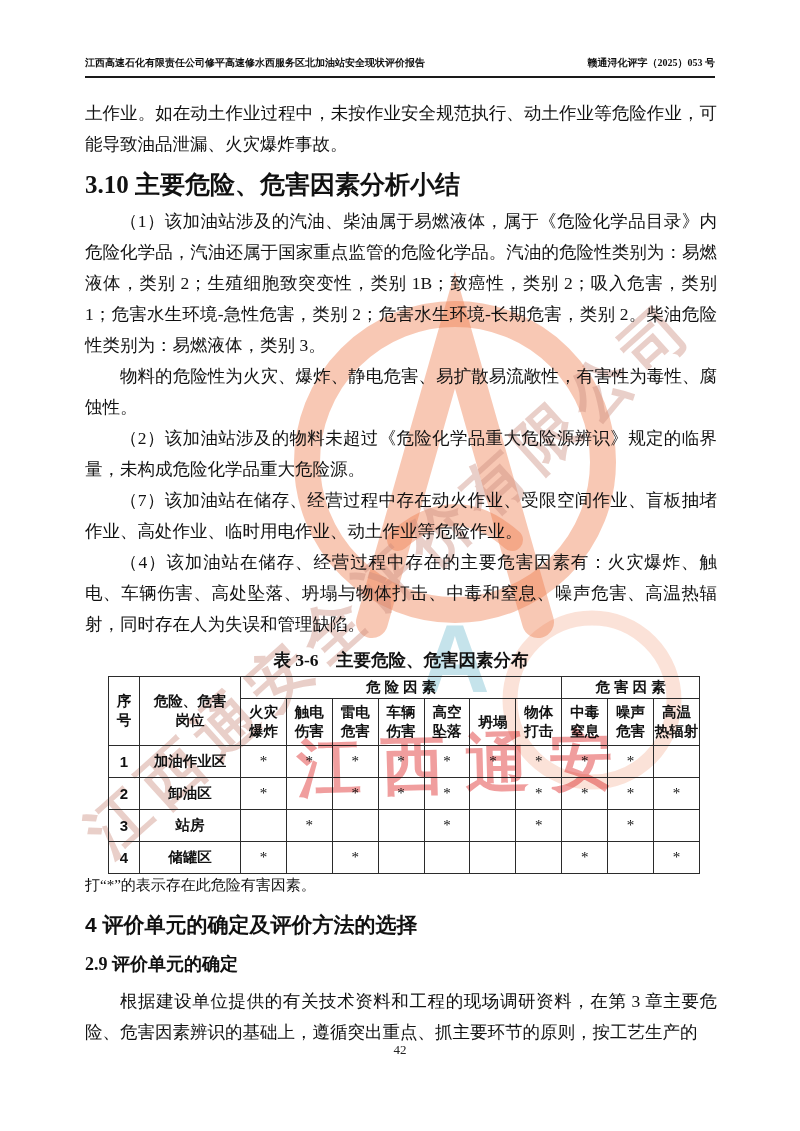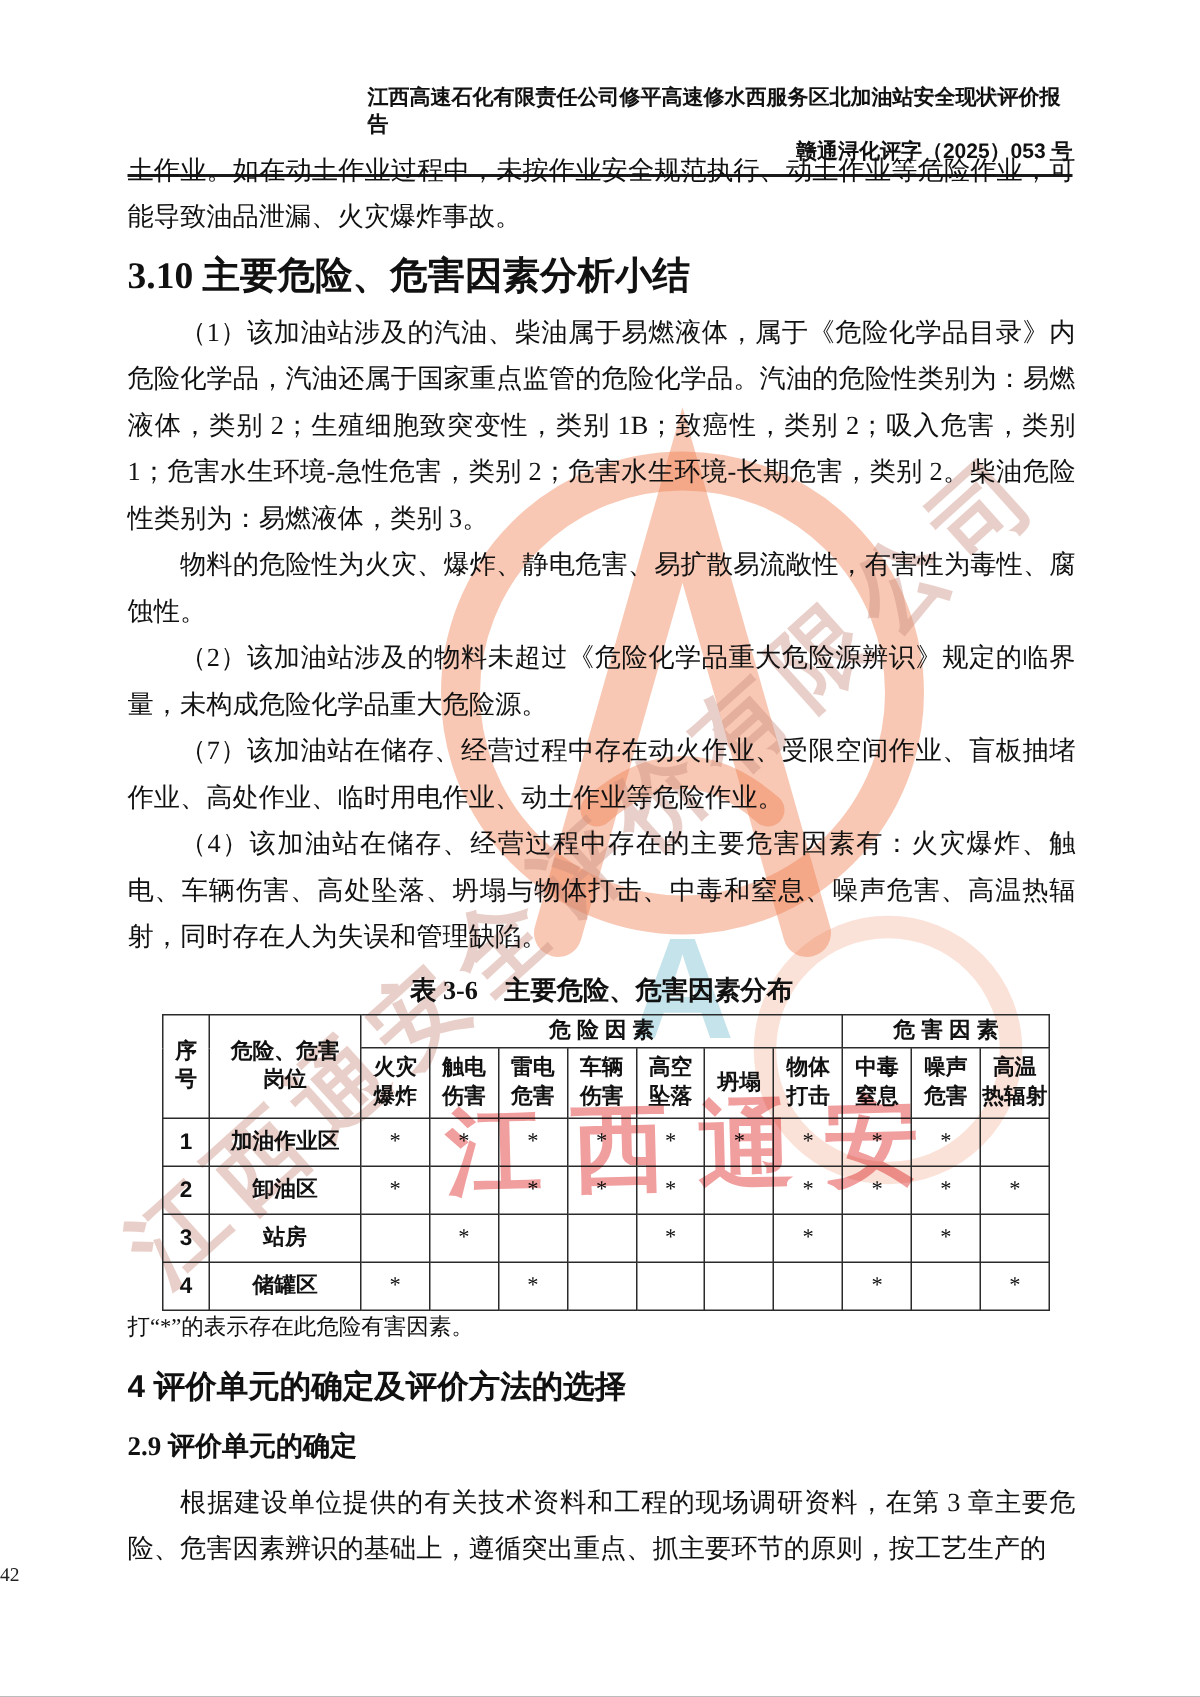--- a/index.html
+++ b/index.html
@@ -9,25 +9,24 @@
     margin:0 auto;
     background:#ffffff;
     overflow:hidden;
     font-family:"Liberation Serif", serif;
     color:#111;
   }
   
   .hdr{
     position:absolute;left:85px;top:56px;width:630px;
     display:flex;justify-content:space-between;align-items:flex-end;
-    font-family:Liberation Sans, sans-serif;
-    font-weight:bold;font-size:14px;color:#111;
+    font-family:Liberation Serif, serif;
+    font-weight:bold;font-size:10px;color:#111;
     border-bottom:2px solid #1a1a1a;
     padding-bottom:6px;
-    flex-direction:column;
   }
   .hdr .left{max-width:470px;}
   .hdr .right{white-space:nowrap;}
   
   .content{
     position:absolute;left:85px;top:98px;width:632px;
     font-size:17.5px;line-height:31px;text-align:justify;
     z-index:2;
   }
   .content p{margin:0;}
@@ -69,21 +68,21 @@
   table.factors tbody td.area{
     font-family:"Liberation Sans", sans-serif;font-weight:bold;font-size:14.5px;
   }
   table.factors tbody td.num{font-weight:bold;font-family:"Liberation Sans", sans-serif;}
   .footnote{
     font-size:15px;margin:7px 0 0 40px;text-indent:0;line-height:22px;
   }
   
   .pagenum{
     position:absolute;left:0;top:1042px;width:100%;
-    text-align:left;font-size:13px;color:#222;z-index:2;
+    text-align:center;font-size:13px;color:#222;z-index:2;
   }
   
   .wm{position:absolute;pointer-events:none;}
   #wm-logo{left:0;top:0;z-index:1;}
   #wm-diagonal{
     left:390px;top:578px;z-index:1;
     transform:translate(-50%,-50%) rotate(-42deg);
     white-space:nowrap;
     font-family:"Liberation Serif", serif;font-weight:bold;
     font-size:62px;letter-spacing:10px;

